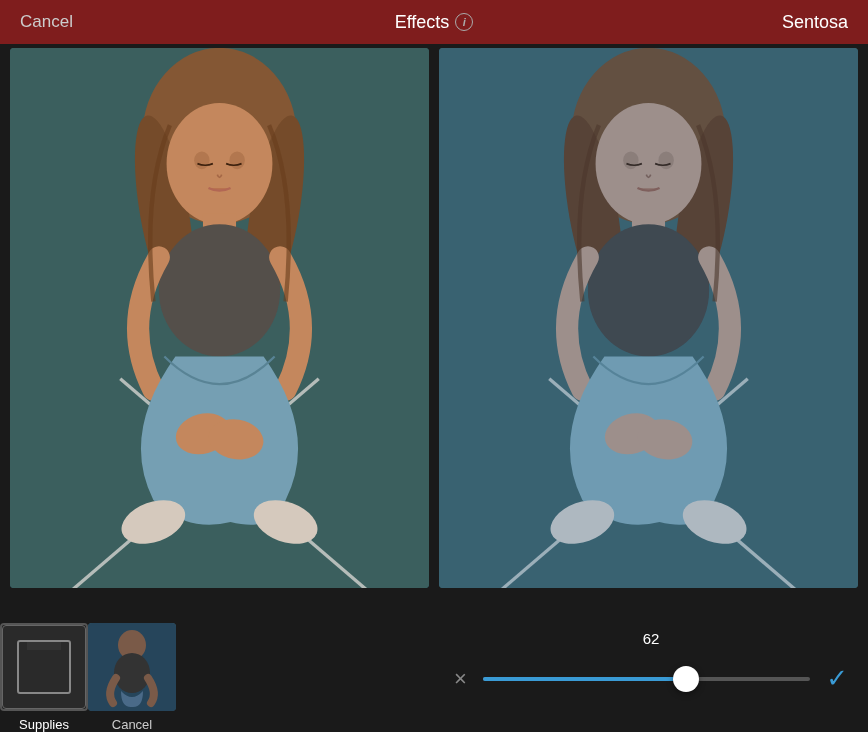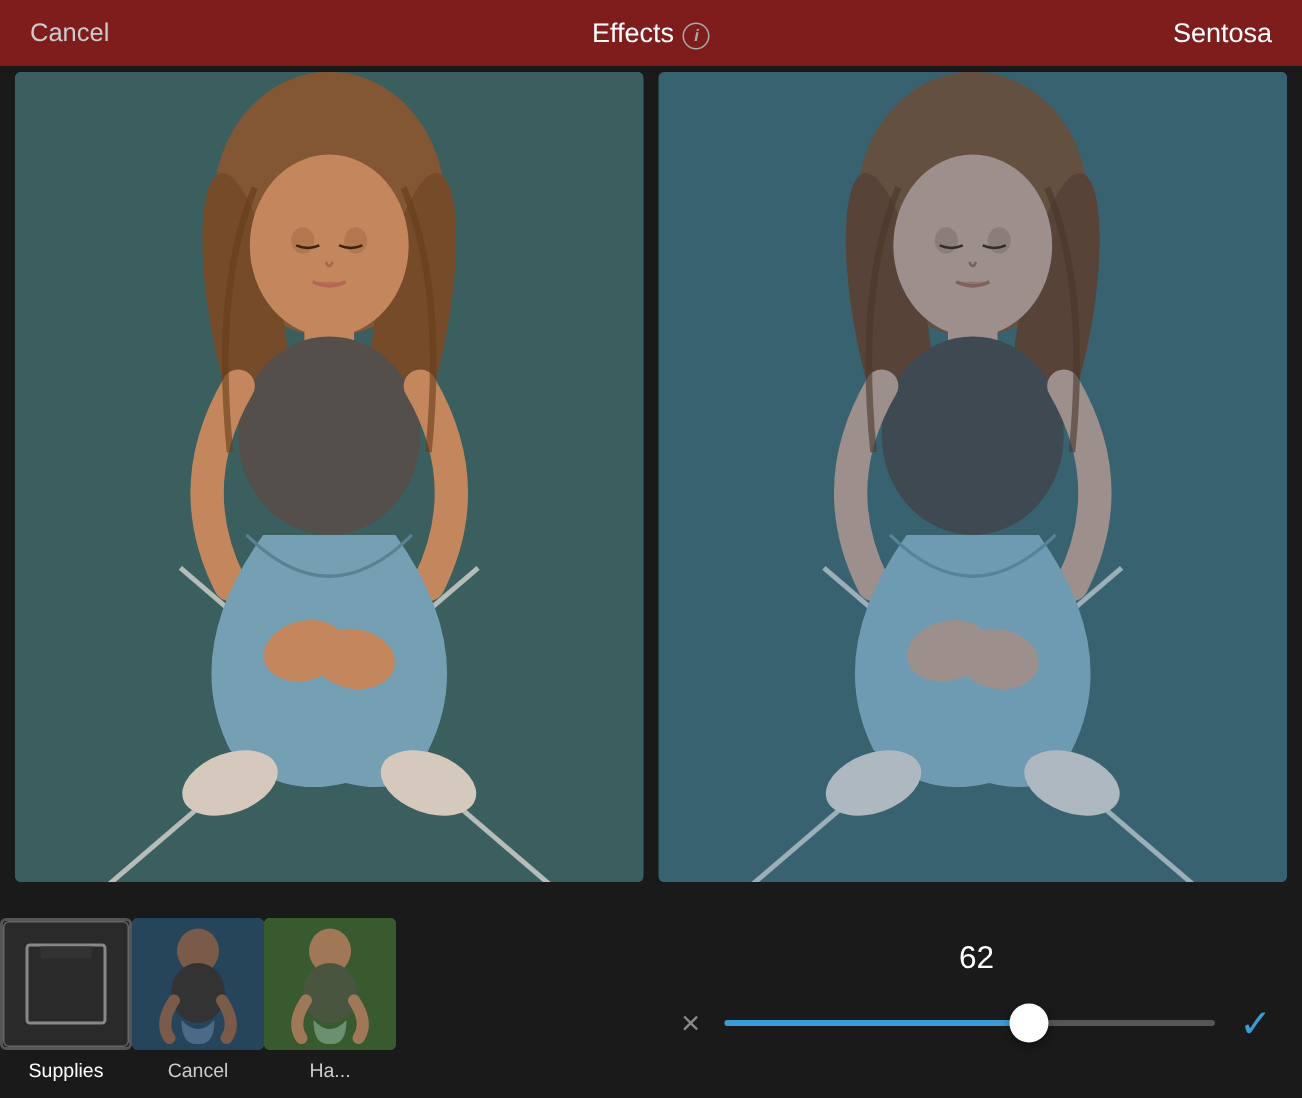--- a/index.html
+++ b/index.html
@@ -21,21 +21,21 @@
       padding: 12px 20px;
       height: 44px;
       background: #7f1d1d;
       flex-shrink: 0;
     }
     .header-left {
       width: 120px;
     }
     .header-center {
       display: flex;
-      align-items: flex-end;
+      align-items: center;
       gap: 6px;
     }
     .header-right {
       width: 120px;
       text-align: right;
     }
     .cancel-btn {
       color: #ccc;
       font-size: 17px;
       cursor: pointer;
@@ -96,21 +96,21 @@
     .bottom-bar {
       height: 140px;
       background: #1a1a1a;
       display: flex;
       flex-shrink: 0;
     }
 
     .filters-section {
       width: 50%;
       display: flex;
-      align-items: center;
+      align-items: flex-end;
       padding: 8px 0 0 0;
       overflow: hidden;
     }
 
     .filter-item {
       display: flex;
       flex-direction: column;
       align-items: center;
       cursor: pointer;
       flex-shrink: 0;
@@ -213,21 +213,21 @@
       display: flex;
       flex-direction: column;
       align-items: center;
       justify-content: center;
       padding: 0 20px;
       gap: 16px;
     }
 
     .slider-value {
       color: #fff;
-      font-size: 21px;
+      font-size: 15px;
       text-align: right;
     }
 
     .slider-row {
       display: flex;
       align-items: center;
       width: 100%;
       gap: 16px;
     }
 
@@ -451,37 +451,20 @@
             <ellipse cx="44" cy="50" rx="18" ry="20" fill="#333"></ellipse>
             <path d="M28 55 Q18 70 25 80" stroke="#7a5a48" stroke-width="8" fill="none" stroke-linecap="round"></path>
             <path d="M60 55 Q70 70 63 80" stroke="#7a5a48" stroke-width="8" fill="none" stroke-linecap="round"></path>
             <path d="M33 68 Q44 80 55 68 Q55 85 44 84 Q33 85 33 68 Z" fill="#4a6a88"></path>
           </svg>
         </div>
       </div>
       <span class="filter-label">Cancel</span>
     </div>
 
-    <div class="filter-item filter-ha">
-      <div class="filter-thumb">
-        <div class="filter-thumb-inner">
-          <svg viewBox="0 0 88 88" width="88" height="88">
-            <rect width="88" height="88" fill="#4a7040"></rect>
-            <rect width="88" height="88" fill="rgba(20,40,10,0.3)"></rect>
-
-            <ellipse cx="44" cy="22" rx="14" ry="15" fill="#a07858"></ellipse>
-            <ellipse cx="44" cy="50" rx="18" ry="20" fill="#4a5540"></ellipse>
-            <path d="M28 55 Q18 70 25 80" stroke="#a07858" stroke-width="8" fill="none" stroke-linecap="round"></path>
-            <path d="M60 55 Q70 70 63 80" stroke="#a07858" stroke-width="8" fill="none" stroke-linecap="round"></path>
-            <path d="M33 68 Q44 80 55 68 Q55 85 44 84 Q33 85 33 68 Z" fill="#6a9070"></path>
-          </svg>
-        </div>
-      </div>
-      <span class="filter-label">Ha...</span>
-    </div>
   </div>
 
   <div class="controls-section">
     <span class="slider-value">62</span>
     <div class="slider-row">
       <button class="icon-btn">
         <span class="x-icon">×</span>
       </button>
       <div class="slider-track">
         <div class="slider-fill" style="width: 62%;"></div>

